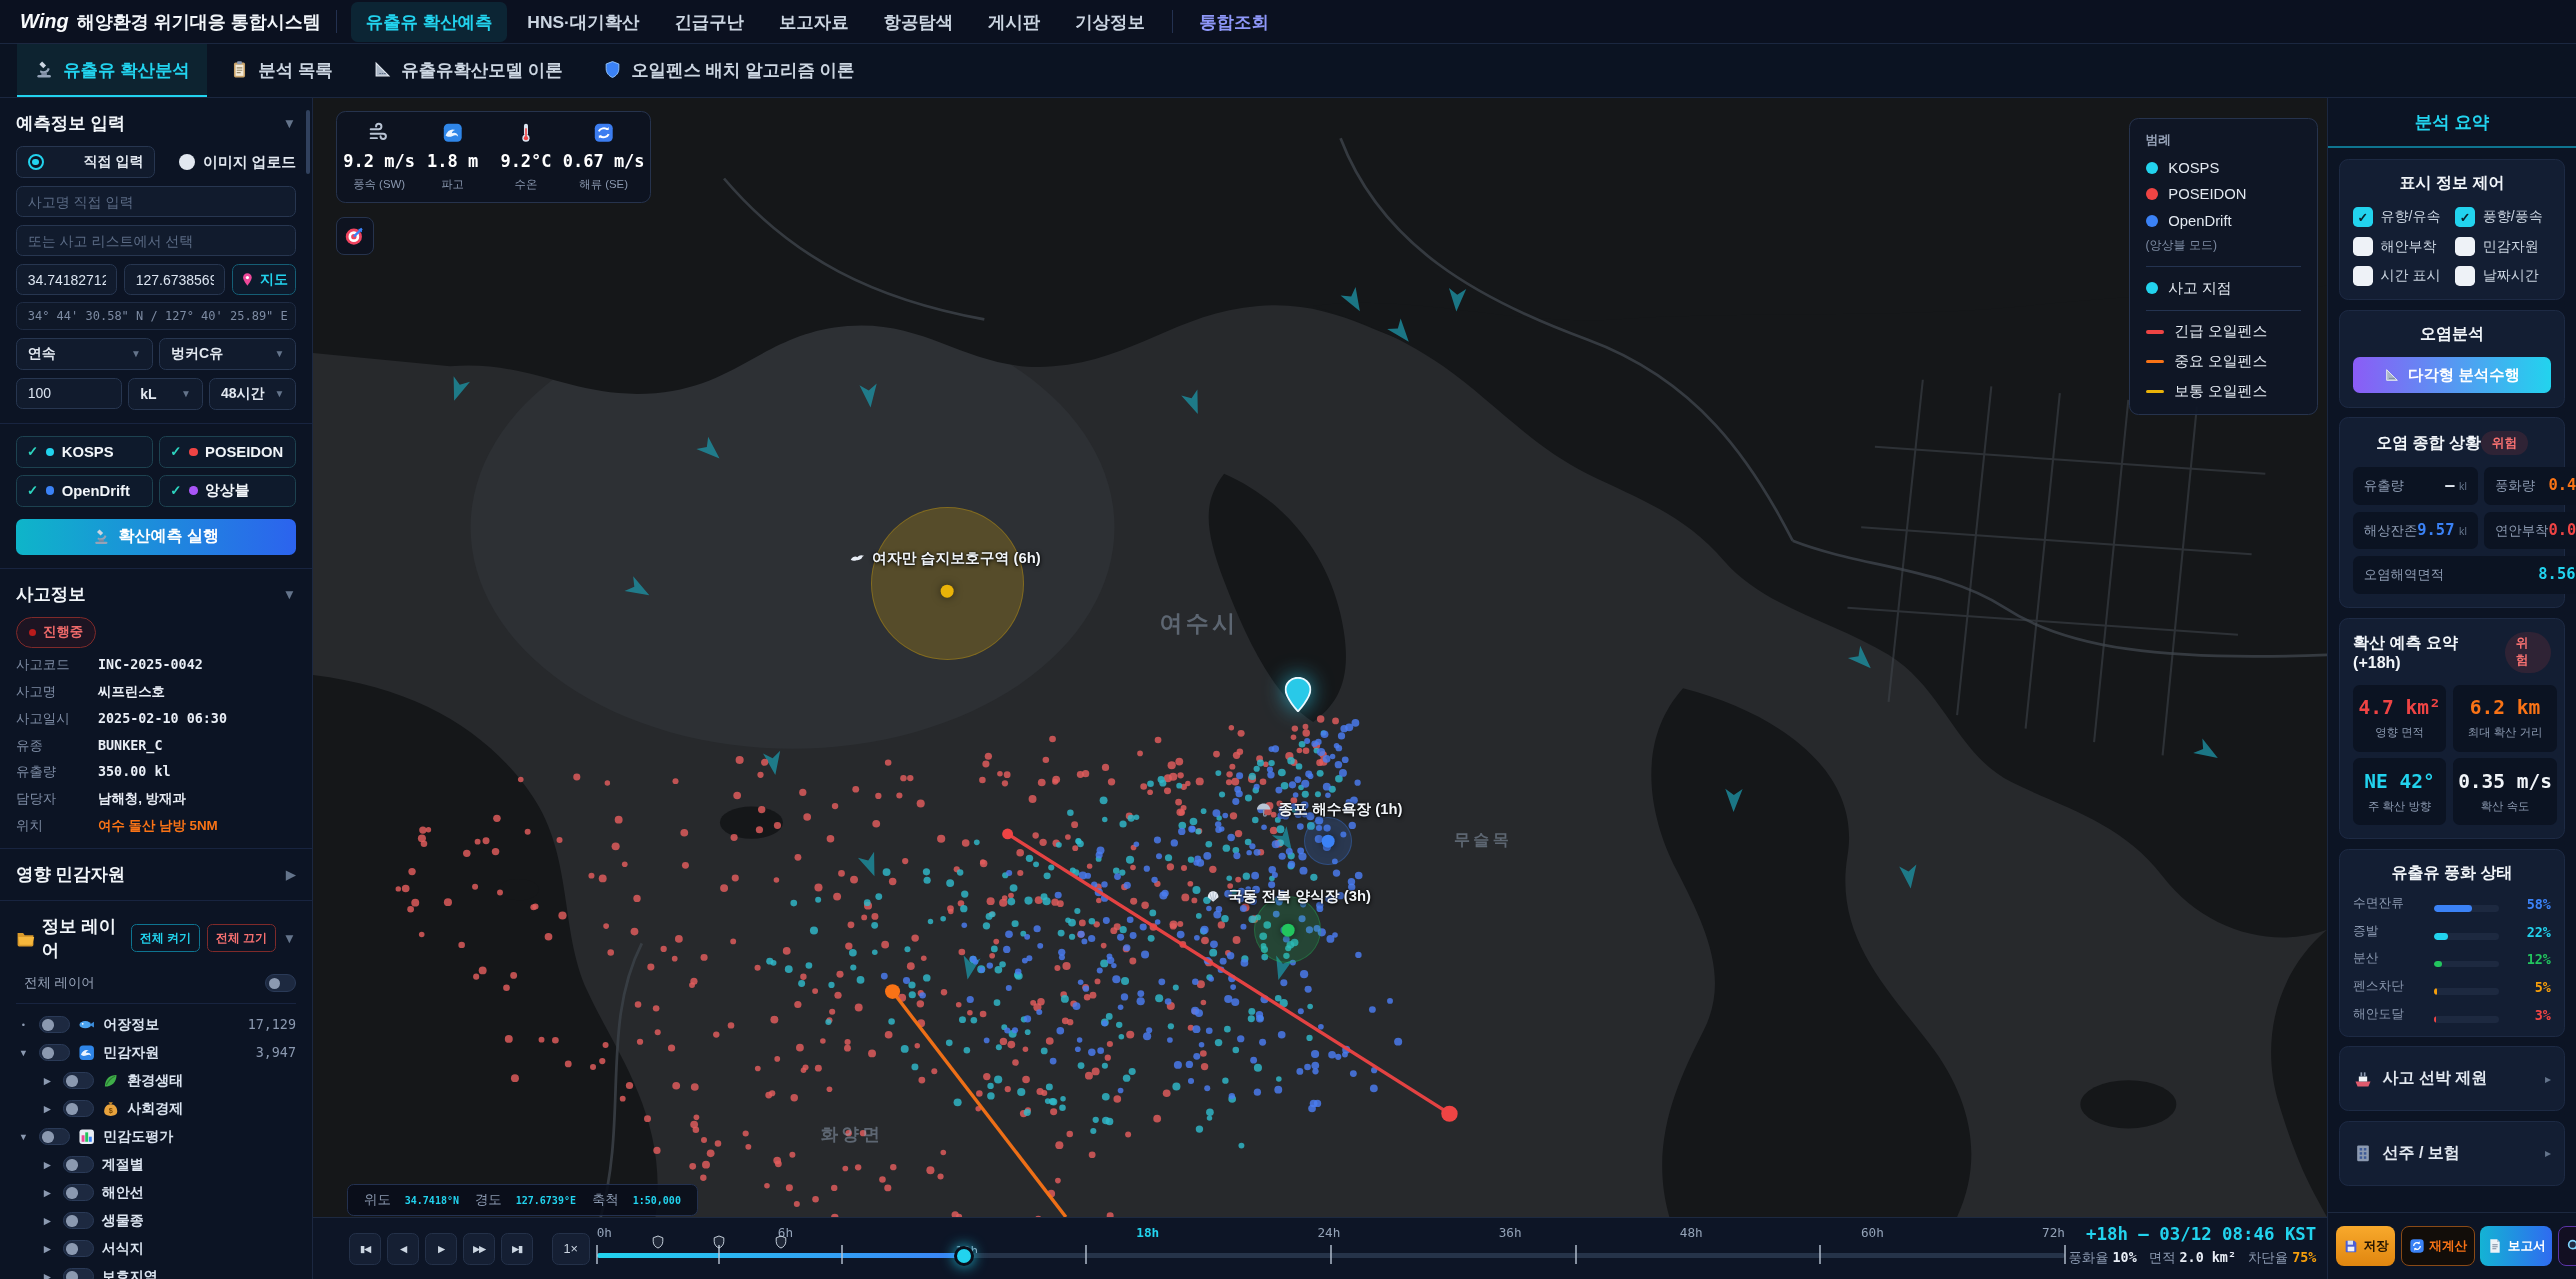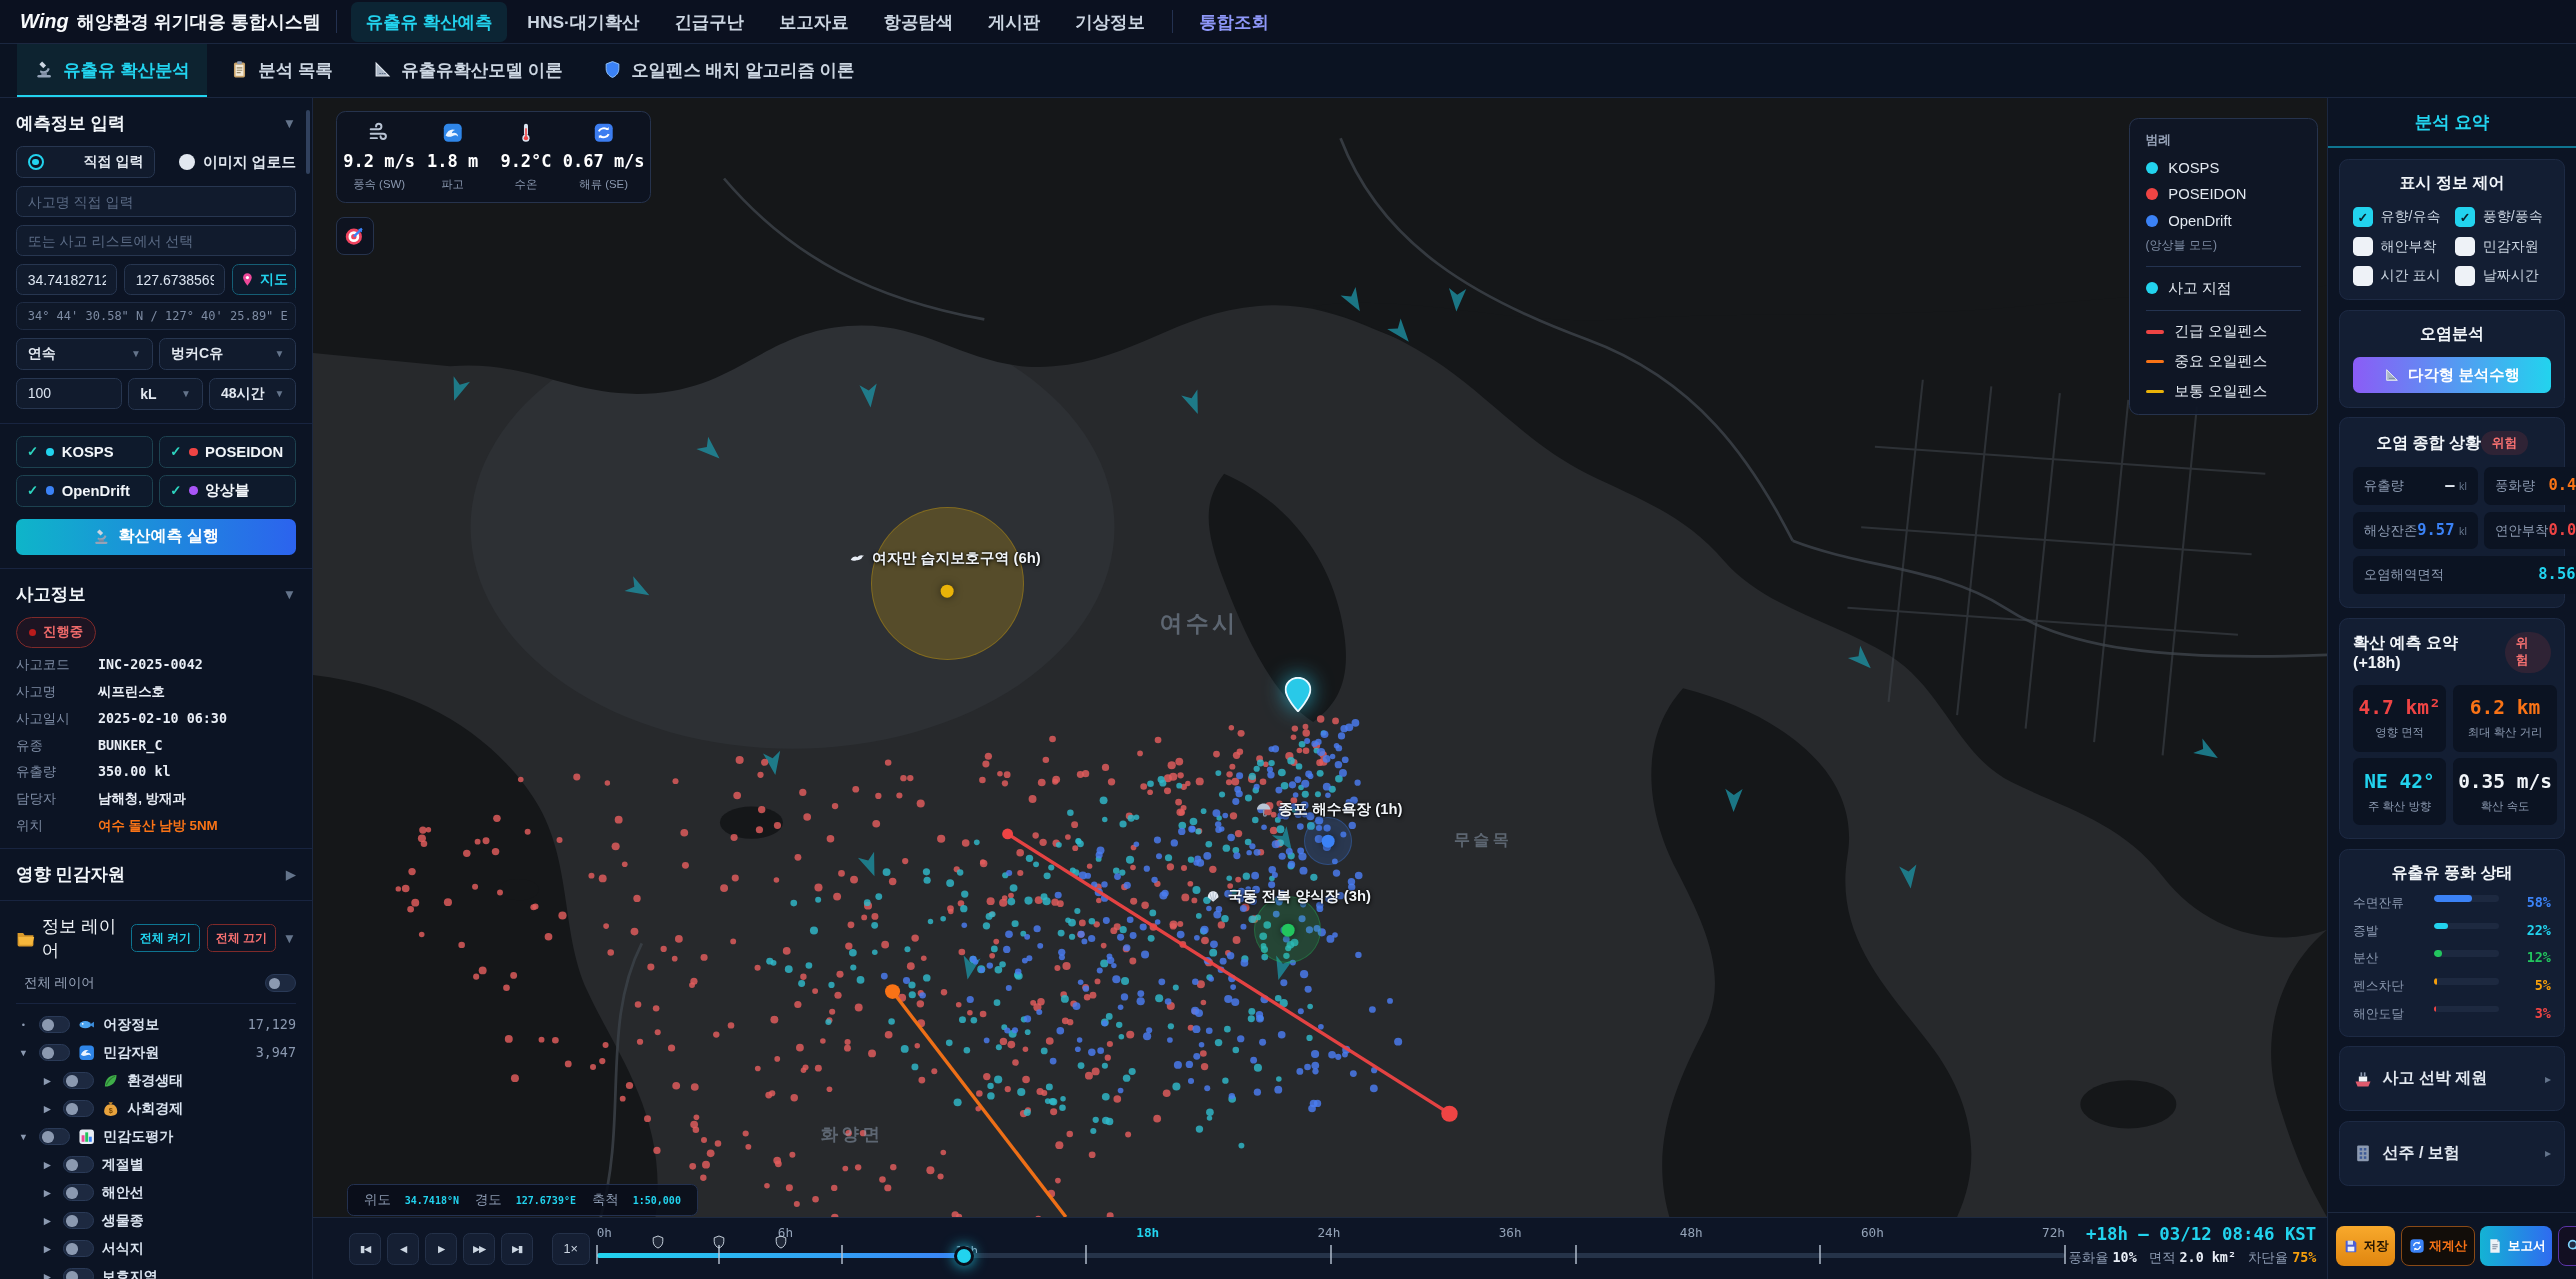--- a/index.html
+++ b/index.html
@@ -63,21 +63,21 @@
   .chip .cdot{width:8.7px;height:8.7px;border-radius:50%;flex:none}
   .runbtn{margin-top:12px;height:36px;width:100%;border-radius:6.7px;background:linear-gradient(90deg,#0eb5c9,#2c63ee);display:flex;align-items:center;justify-content:center;gap:8px;font-size:16px;font-weight:bold;color:#fff}
   .badge-prog{display:inline-flex;align-items:center;gap:6.7px;border:0.7px solid #7f2a2a;background:rgba(153,27,27,.12);color:#ef6a6a;font-weight:bold;font-size:13.4px;padding:5.4px 12px;border-radius:670px;margin-top:10.7px}
   .badge-prog .dot{width:7.4px;height:7.4px;border-radius:50%;background:#b91c1c}
   .inforow{display:flex;margin-top:8.7px;font-size:13.4px;align-items:baseline}
   .inforow .l{width:82px;color:#7d8ba3;flex:none}
   .inforow .v{font-weight:bold;color:#e8edf5}
   .inforow .v.mono{font-family:"DejaVu Sans Mono",monospace}
   .inforow .v.orange{color:#f97316}
   .lay-head{display:flex;align-items:center;gap:6.7px}
-  .lay-title{font-size:17.4px;font-weight:normal;color:#f1f5f9;margin-right:auto}
+  .lay-title{font-size:17.4px;font-weight:bold;color:#f1f5f9;margin-right:auto}
   .lay-btn{border-radius:5.4px;padding:4.7px 8px;font-size:12px;font-weight:bold;background:transparent;white-space:nowrap}
   .lay-btn.on{border:0.7px solid #0e7490;color:#22d3ee}
   .lay-btn.off{border:0.7px solid #7f2a2a;color:#f87171}
   .master-row{display:flex;justify-content:space-between;align-items:center;margin-top:12px;padding-left:8px;color:#97a3b8;font-size:13.4px}
   .toggle{width:31px;height:17.4px;border-radius:9.4px;background:#1d2940;border:0.7px solid #2a3a57;position:relative;flex:none}
   .toggle::after{content:'';position:absolute;left:2.7px;top:2.3px;width:11.4px;height:11.4px;border-radius:50%;background:#8b99b0}
   .tree{margin-top:10.7px;border-top:0.7px solid #182440;padding-top:6.7px}
   .trow{display:flex;align-items:center;height:28px;gap:8px;font-size:14px}
   .trow.ind{padding-left:24px}
   .trow .arr{width:14.8px;color:#8b99b0;font-size:9.4px;text-align:center;flex:none}
@@ -143,21 +143,21 @@
   .stat-grid{display:grid;grid-template-columns:1fr 1fr;gap:6.7px;margin-top:12px}
   .stat{background:#0b1322;border-radius:6.7px;padding:9.4px 10.7px;display:flex;align-items:baseline;justify-content:space-between;font-size:13.4px}
   .stat.wide{grid-column:1/-1}
   .stat .sl{color:#8b99b0;white-space:nowrap}
   .stat .sv{font-family:"DejaVu Sans Mono",monospace;font-weight:bold;font-size:15.4px}
   .stat .su{color:#64748b;font-size:10.7px;margin-left:4.7px}
   .box-grid{display:grid;grid-template-columns:1fr 1fr;gap:6.7px;margin-top:12px}
   .sbox{background:#0b1322;border-radius:6.7px;padding:11.4px 5.4px;text-align:center}
   .sbox .bv{font-family:"DejaVu Sans Mono",monospace;font-weight:bold;font-size:19.5px;white-space:nowrap}
   .sbox .bl{color:#8b99b0;font-size:11.4px;margin-top:6px;white-space:nowrap}
-  .wx-row{display:flex;align-items:flex-start;gap:14px;margin-top:10.7px}
+  .wx-row{display:flex;align-items:flex-end;gap:14px;margin-top:10.7px}
   .wx-row .wl{width:67px;color:#8b99b0;font-size:12.7px;flex:none;white-space:nowrap}
   .wx-track{flex:1;height:6.7px;border-radius:3.4px;background:#1d2940;overflow:hidden}
   .wx-fill{height:100%;border-radius:3.4px}
   .wx-pct{width:38px;text-align:right;font-weight:bold;font-size:13.4px;font-family:"DejaVu Sans Mono",monospace;flex:none}
   .panel-card{display:flex;align-items:center;gap:9.4px;padding:21px 13.4px}
   .panel-card .pl{font-size:16px;font-weight:bold}
   .panel-card .pc{margin-left:auto;color:#64748b;font-size:12px}
   .rp-foot{flex:none;height:67px;border-top:0.7px solid #1d2940;display:flex;align-items:center;gap:5.4px;padding:0 8px}
   .act{height:40px;border-radius:8px;display:flex;align-items:center;justify-content:center;gap:4.7px;font-size:12.7px;font-weight:bold;padding:0 6.7px;white-space:nowrap}
   .act.orange{background:linear-gradient(180deg,#f8a92c,#e0860f);color:#241503}

